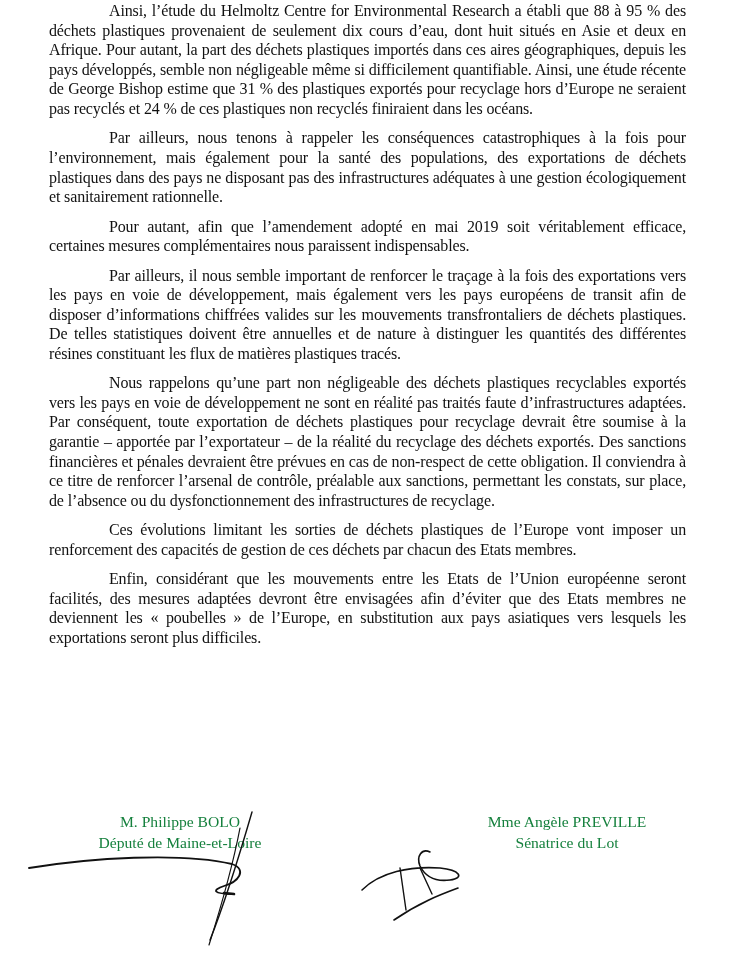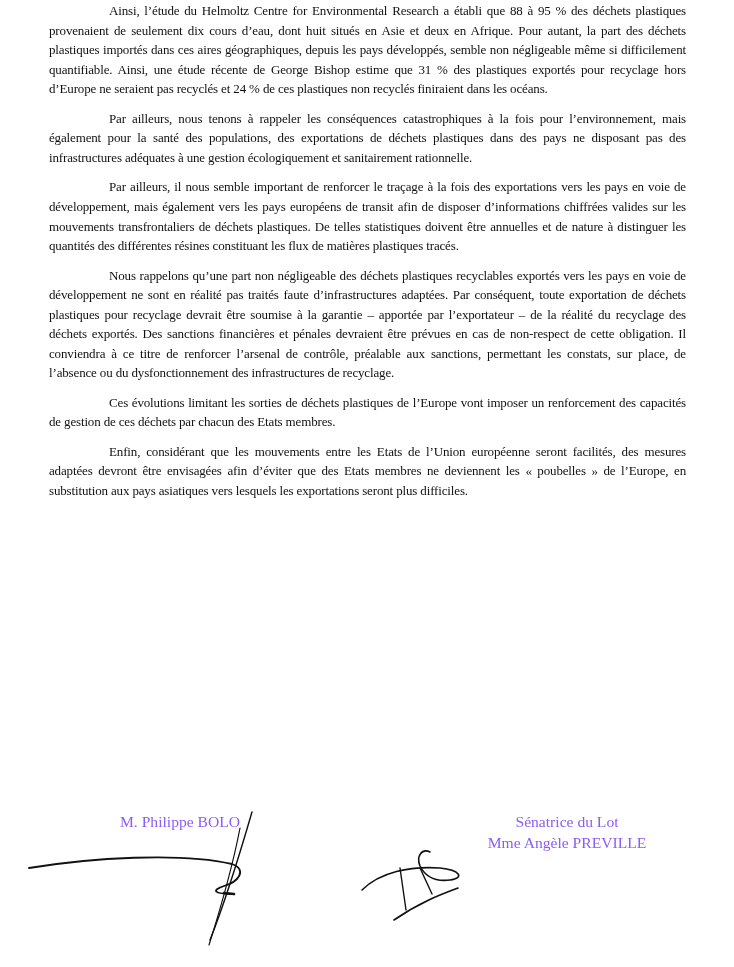--- a/index.html
+++ b/index.html
@@ -1,57 +1,59 @@
 <!DOCTYPE html>
 <html><head>
   <meta charset="utf-8">
   <style>
     html, body { margin: 0; padding: 0; background: #ffffff; }
     body { width: 734px; height: 967px; position: relative; overflow: hidden; }
     .page {
       position: absolute; left: 49px; top: 1px; width: 637px;
       font-family: "Liberation Serif", "DejaVu Serif", serif;
-      font-size: 13px; line-height: 19.6px; color: #111;
+      font-size: 16px; line-height: 19.6px; color: #111;
       letter-spacing: -0.15px;
     }
     .page p {
       margin: 0 0 9.8px 0;
       text-align: justify;
       text-indent: 60px;
       hyphens: none;
     }
     .sig-block {
       position: absolute; text-align: center;
       font-family: "Liberation Serif", "DejaVu Serif", serif;
-      font-size: 15.6px; line-height: 21px; color: #8b5cf6;
+      font-size: 15.6px; line-height: 21px; color: #15803d;
     }
     .sig-left { left: 70px; top: 811px; width: 220px; }
     .sig-right { left: 462px; top: 811px; width: 210px; }
     .sig-block div { white-space: nowrap; }
     svg.signature { position: absolute; overflow: visible; }
   </style>
 </head>
 <body>
 
 <div class="page">
   <p>Ainsi, l’étude du Helmoltz Centre for Environmental Research a établi que 88 à 95 % des déchets plastiques provenaient de seulement dix cours d’eau, dont huit situés en Asie et deux en Afrique.  Pour autant, la part des déchets plastiques importés dans ces aires géographiques, depuis les pays développés, semble non négligeable même si difficilement quantifiable. Ainsi, une étude récente de George Bishop estime que 31 % des plastiques exportés pour recyclage hors d’Europe ne seraient pas recyclés et 24 % de ces plastiques non recyclés finiraient dans les océans.</p>
   <p>Par ailleurs, nous tenons à rappeler les conséquences catastrophiques à la fois pour l’environnement, mais également pour la santé des populations, des exportations de déchets plastiques dans des pays ne disposant pas des infrastructures adéquates à une gestion écologiquement et sanitairement rationnelle.</p>
+  <p>Pour autant, afin que l’amendement adopté en mai 2019 soit véritablement efficace, certaines mesures complémentaires nous paraissent indispensables.</p>
   <p>Par ailleurs, il nous semble important de renforcer le traçage à la fois des exportations vers les pays en voie de développement, mais également vers les pays européens de transit afin de disposer d’informations chiffrées valides sur les mouvements transfrontaliers de déchets plastiques. De telles statistiques doivent être annuelles et de nature à distinguer les quantités des différentes résines constituant les flux de matières plastiques tracés.</p>
   <p>Nous rappelons qu’une part non négligeable des déchets plastiques recyclables exportés vers les pays en voie de développement ne sont en réalité pas traités faute d’infrastructures adaptées. Par conséquent, toute exportation de déchets plastiques pour recyclage devrait être soumise à la garantie – apportée par l’exportateur – de la réalité du recyclage des déchets exportés. Des sanctions financières et pénales devraient être prévues en cas de non-respect de cette obligation. Il conviendra à ce titre de renforcer l’arsenal de contrôle, préalable aux sanctions, permettant les constats, sur place, de l’absence ou du dysfonctionnement des infrastructures de recyclage.</p>
   <p>Ces évolutions limitant les sorties de déchets plastiques de l’Europe vont imposer un renforcement des capacités de gestion de ces déchets par chacun des Etats membres.</p>
   <p>Enfin, considérant que les mouvements entre les Etats de l’Union européenne seront facilités, des mesures adaptées devront être envisagées afin d’éviter que des Etats membres ne deviennent les « poubelles » de l’Europe, en substitution aux pays asiatiques vers lesquels les exportations seront plus difficiles.</p>
 </div>
 
 <div class="sig-block sig-left">
   <div>M. Philippe BOLO</div>
+  <div>Député de Maine-et-Loire</div>
 </div>
 
 <div class="sig-block sig-right">
+  <div>Mme Angèle PREVILLE</div>
   <div>Sénatrice du Lot</div>
-  <div>Mme Angèle PREVILLE</div>
 </div>
 
 <svg class="signature" style="left:0; top:790px;" width="260" height="177" viewBox="0 0 260 177">
   <path d="M29 78 C 90 68, 180 62, 232 74 C 248 80, 238 92, 224 96 C 212 100, 212 104, 234 104" fill="none" stroke="#111" stroke-width="1.8" stroke-linecap="round"></path>
   <path d="M252 22 C 238 70, 222 120, 210 150" fill="none" stroke="#111" stroke-width="1.4" stroke-linecap="round"></path>
   <path d="M240 38 C 232 80, 220 120, 209 155" fill="none" stroke="#111" stroke-width="1.2" stroke-linecap="round"></path>
   <path d="M234 104 L 224 103" fill="none" stroke="#111" stroke-width="2.6" stroke-linecap="round"></path>
 </svg>
 
 <svg class="signature" style="left:350px; top:790px;" width="120" height="130" viewBox="0 0 120 130">

